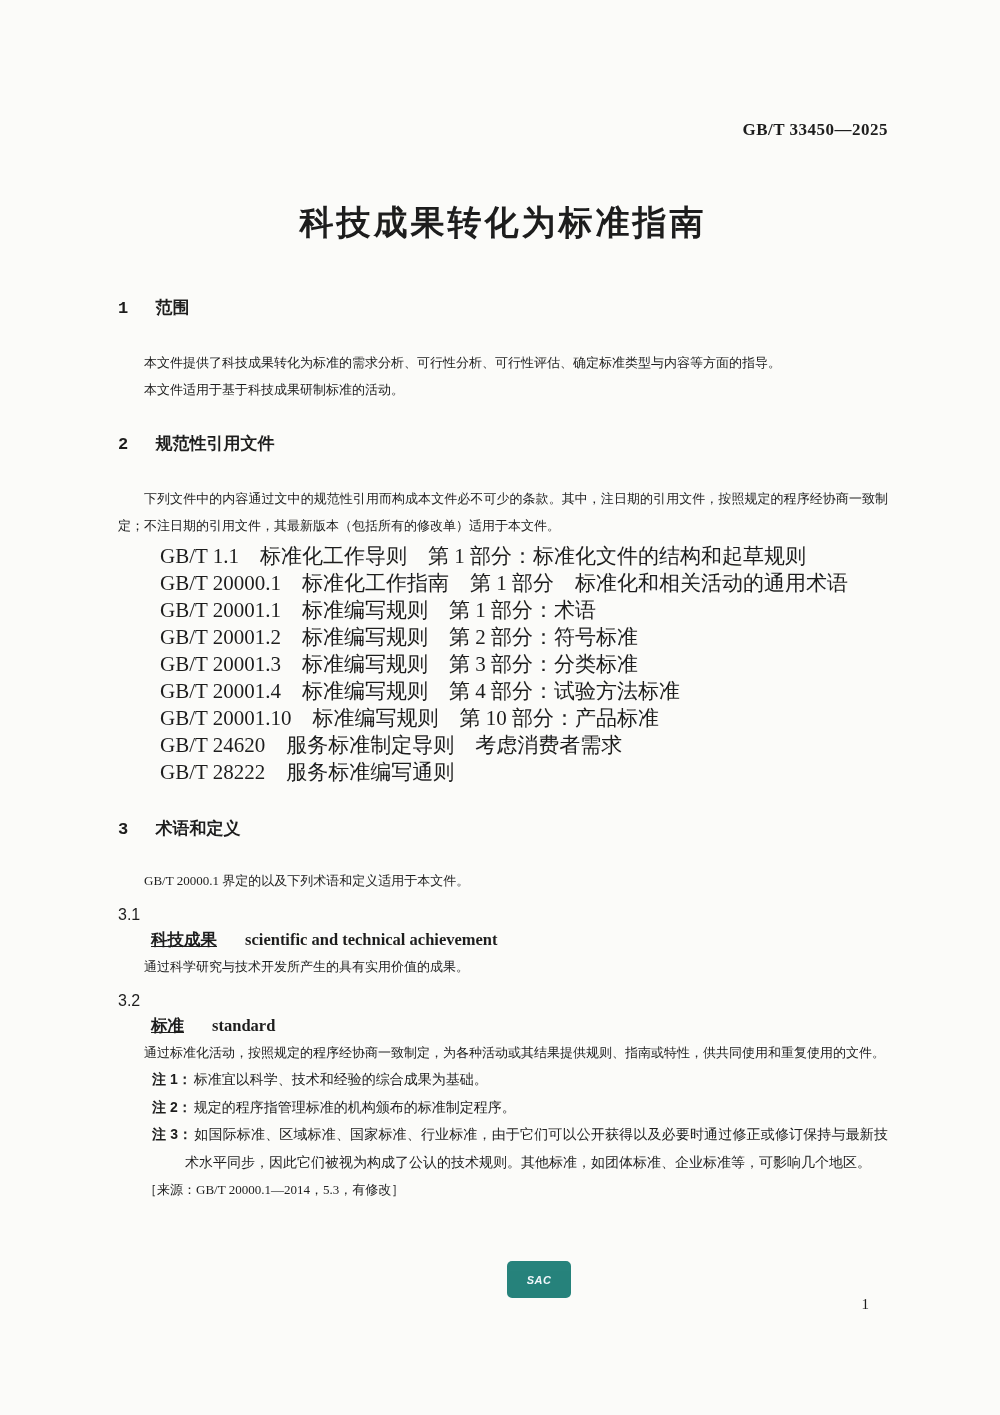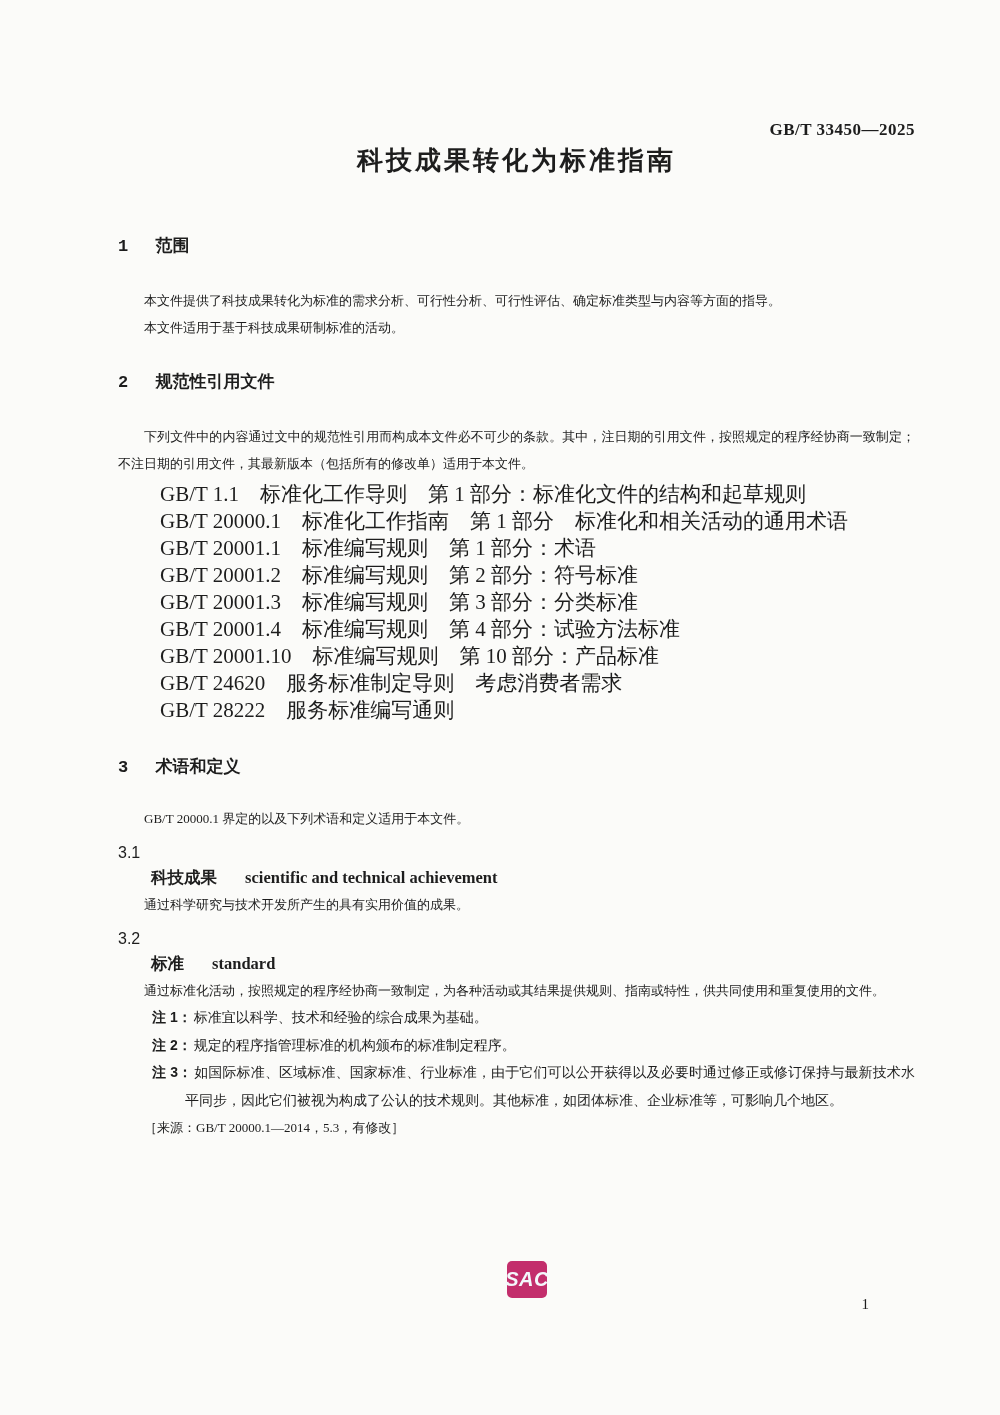--- a/index.html
+++ b/index.html
@@ -8,35 +8,36 @@
     height: 1415px;
     background: #fbfbf9;
     color: #1d1d1d;
     font-family: "Liberation Serif", "DejaVu Serif", serif;
     position: relative;
     overflow: hidden;
   }
   .page {
     position: absolute;
     inset: 0;
-    padding: 0 85px 0 118px;
+    padding: 0 112px 0 118px;
   }
   .doc-header {
     padding-top: 119px;
     text-align: right;
     font-size: 17px;
     line-height: 22px;
     font-weight: bold;
     letter-spacing: 0.5px;
   }
   .doc-title {
+    margin-top: 62px;
     text-align: center;
     font-family: "Liberation Sans", "DejaVu Sans", sans-serif;
     font-weight: bold;
-    font-size: 26px;
+    font-size: 34px;
     line-height: 38px;
     letter-spacing: 3px;
   }
   .sec-heading {
     font-family: Liberation Mono, monospace;
     font-weight: bold;
     font-size: 17px;
     line-height: 21px;
   }
   .sec-no { margin-right: 1.6em; }
@@ -64,50 +65,51 @@
   }
   .term-line {
     padding-left: 2em;
     font-size: 16.5px;
     line-height: 27px;
     font-weight: bold;
   }
   .term-zh {
     font-family: "Liberation Sans", "DejaVu Sans", sans-serif;
     margin-right: 1.7em;
+    text-decoration: underline;
   }
   .term-en { font-family: "Liberation Serif", "DejaVu Serif", serif; }
   .source { text-indent: 2em; }
   .note {
     font-size: 14px;
     line-height: 27.5px;
     margin-left: 67px;
     text-indent: -33px;
     text-align: justify;
   }
   .note-label {
     font-family: "Liberation Sans", "DejaVu Sans", sans-serif;
     font-weight: bold;
     margin-right: 2px;
   }
   .watermark {
     position: absolute;
     left: 507px;
     top: 1261px;
-    width: 40px;
+    width: 64px;
     height: 37px;
-    background: #be185d;
+    background: #0f766e;
     border-radius: 5px;
     display: flex;
     align-items: center;
     justify-content: center;
     font-family: "Liberation Sans", "DejaVu Sans", sans-serif;
     font-style: italic;
     font-weight: bold;
-    font-size: 20px;
+    font-size: 11px;
     color: #f3f7fc;
     letter-spacing: 0.5px;
     opacity: 0.9;
   }
   .page-number {
     position: absolute;
     right: 131px;
     top: 1294px;
     font-size: 15px;
     line-height: 20px;

